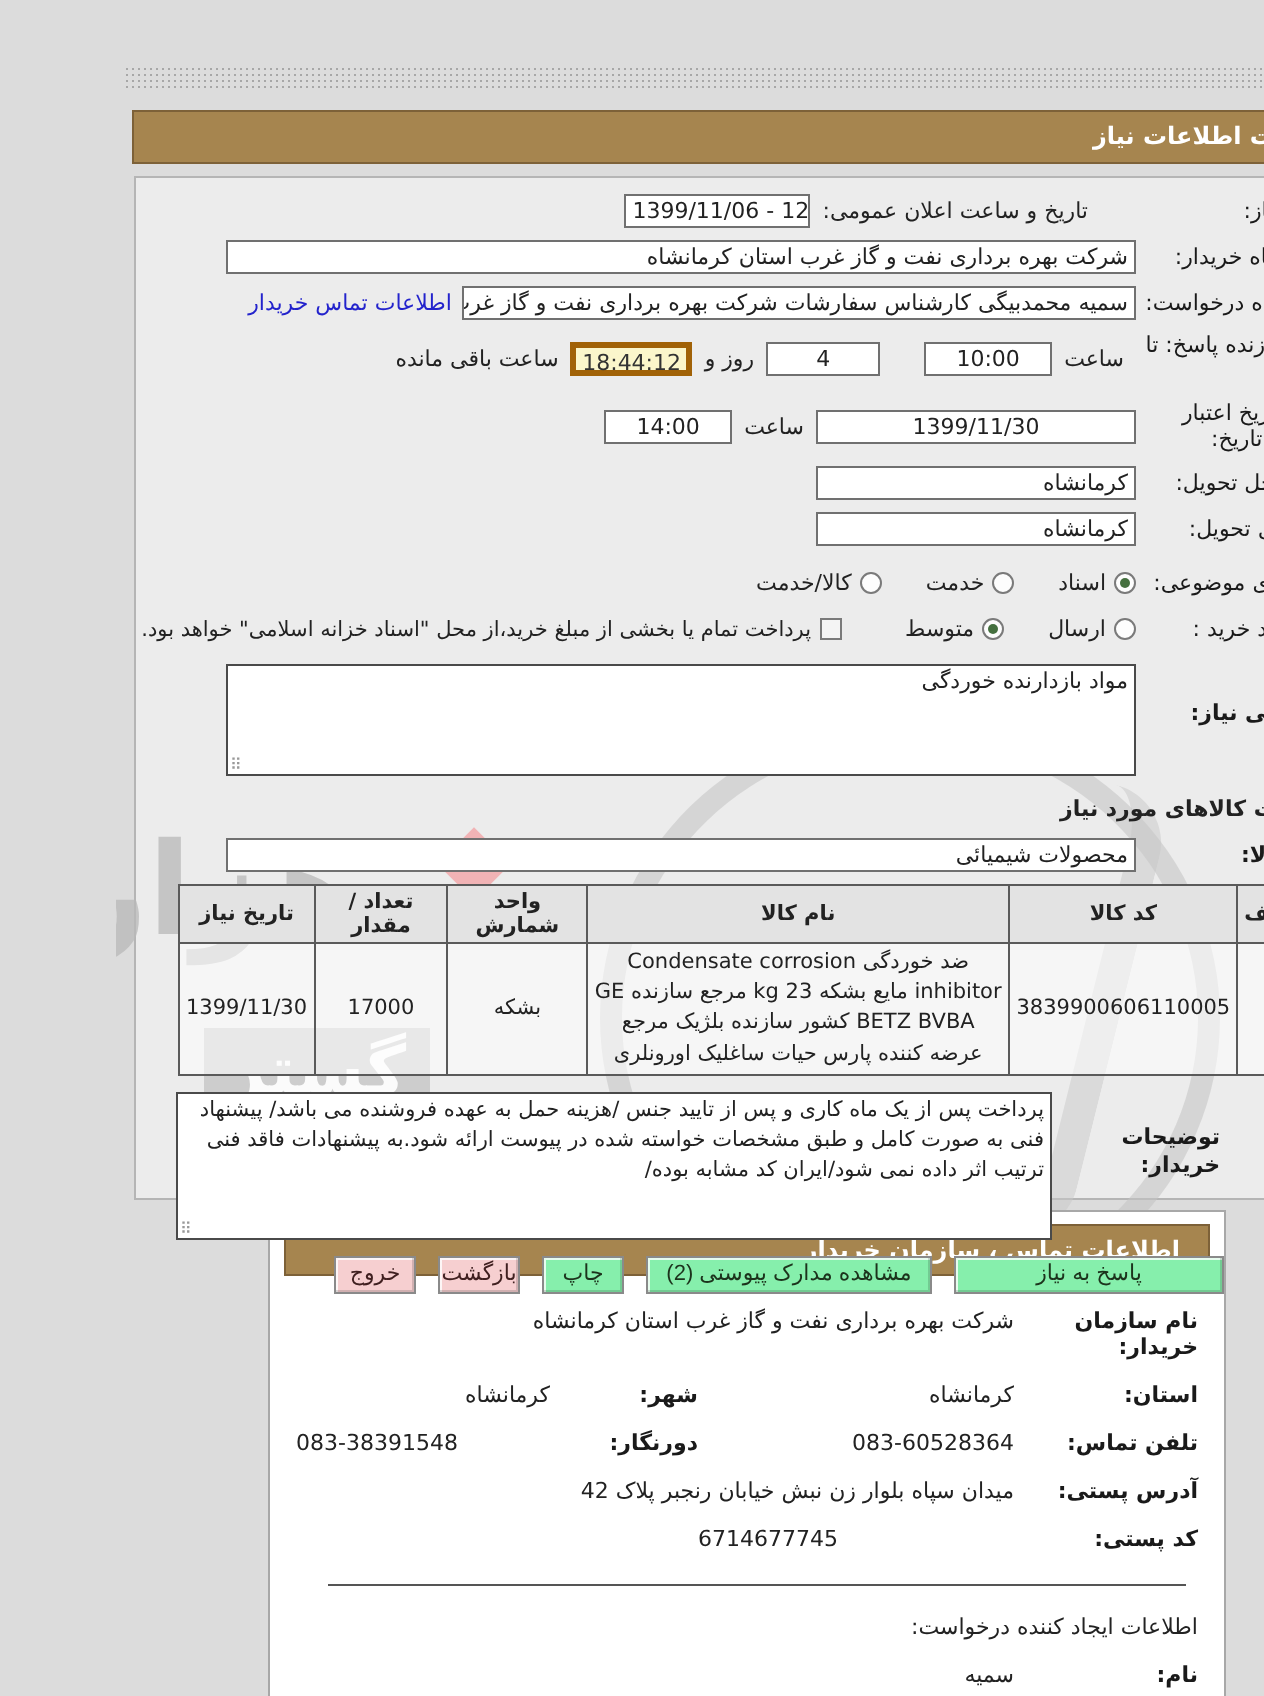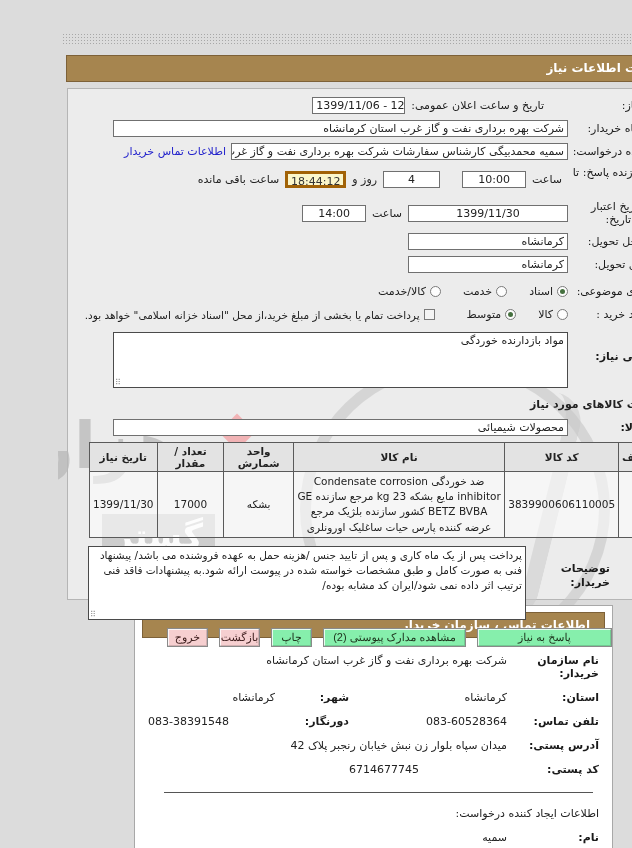--- a/index.html
+++ b/index.html
@@ -235,21 +235,21 @@
       <span class="opt-label">اسناد</span>
       <span class="radio"></span>
       <span class="opt-label">خدمت</span>
       <span class="radio"></span>
       <span class="opt-label">کالا/خدمت</span>
     </div>
 
     <div class="row">
       <span class="lbl">نوع فرآیند خرید :</span>
       <span class="radio"></span>
-      <span class="opt-label">کالا</span>
+      <span class="opt-label">ارسال</span>
       <span class="radio on"></span>
       <span class="opt-label">متوسط</span>
       <span class="checkbox"></span>
       <span style="font-size:10.5px;white-space:nowrap">پرداخت تمام یا بخشی از مبلغ خرید،از محل "اسناد خزانه اسلامی" خواهد بود.</span>
     </div>
 
     <div class="row" style="margin-top:9px;align-items:flex-start">
       <span class="lbl bold" style="padding-top:18px">شرح کلی نیاز:</span>
       <span class="textarea ta-desc">
         <span>مواد بازدارنده خوردگی</span>

